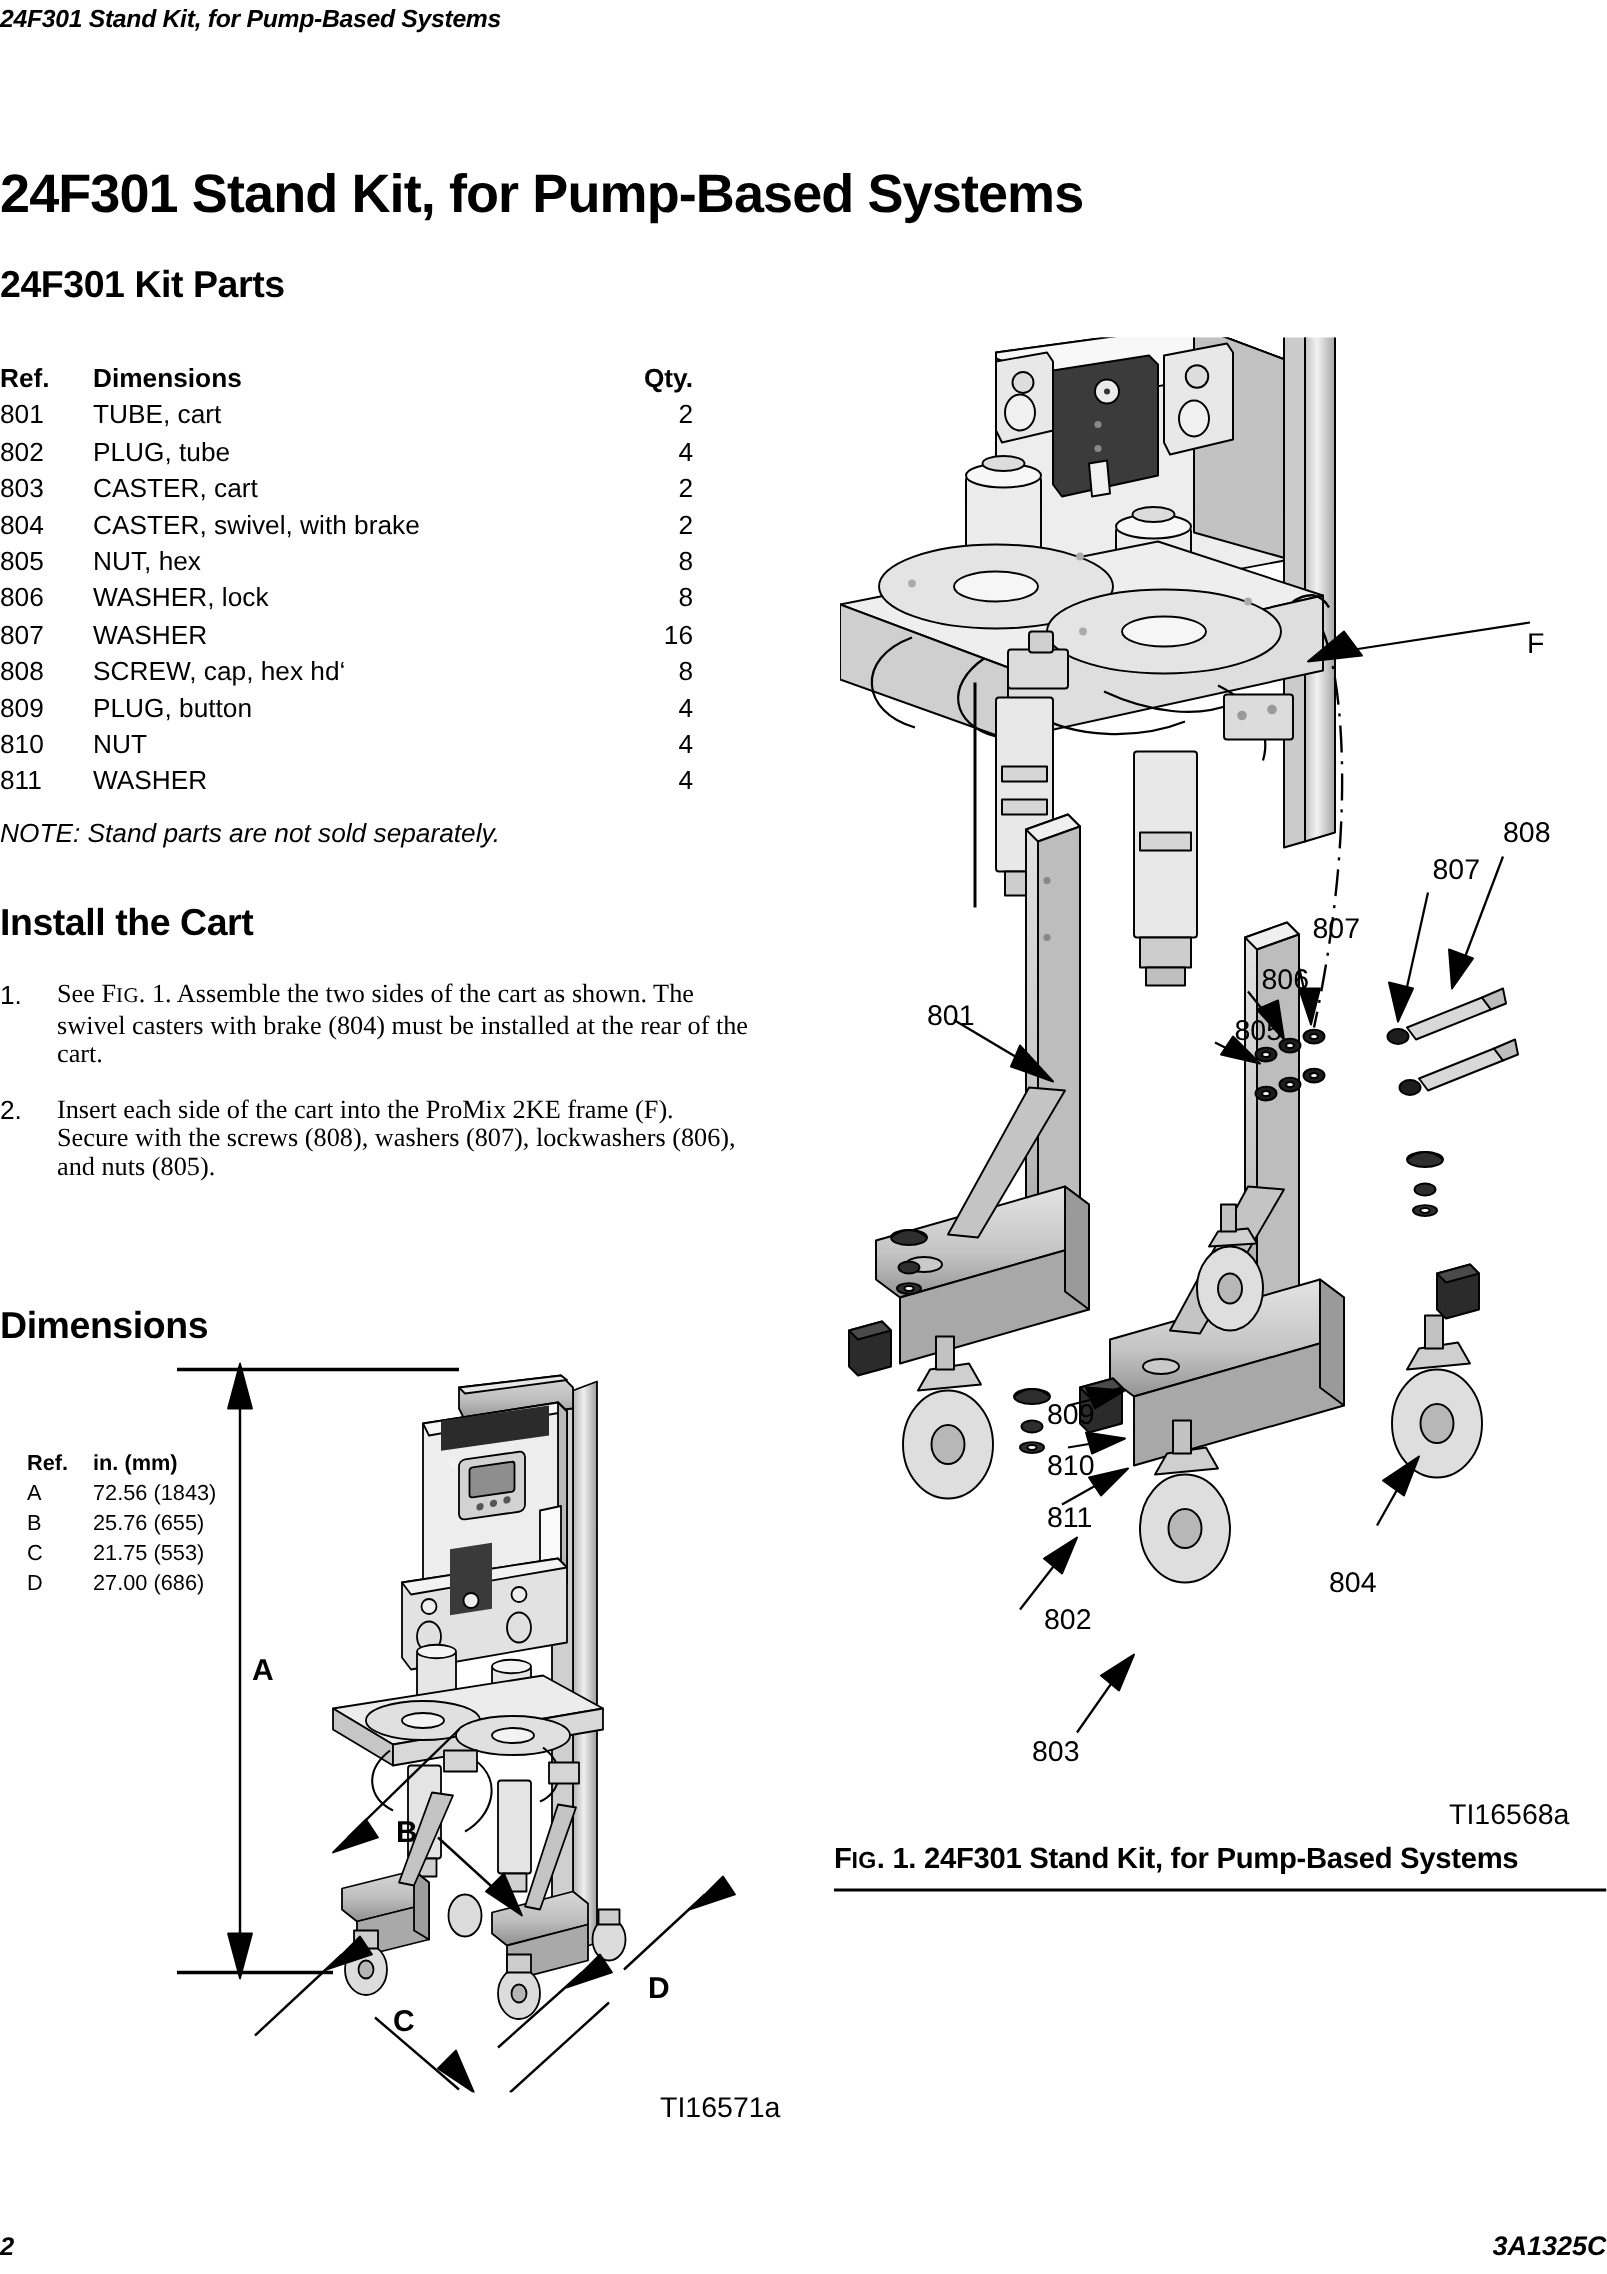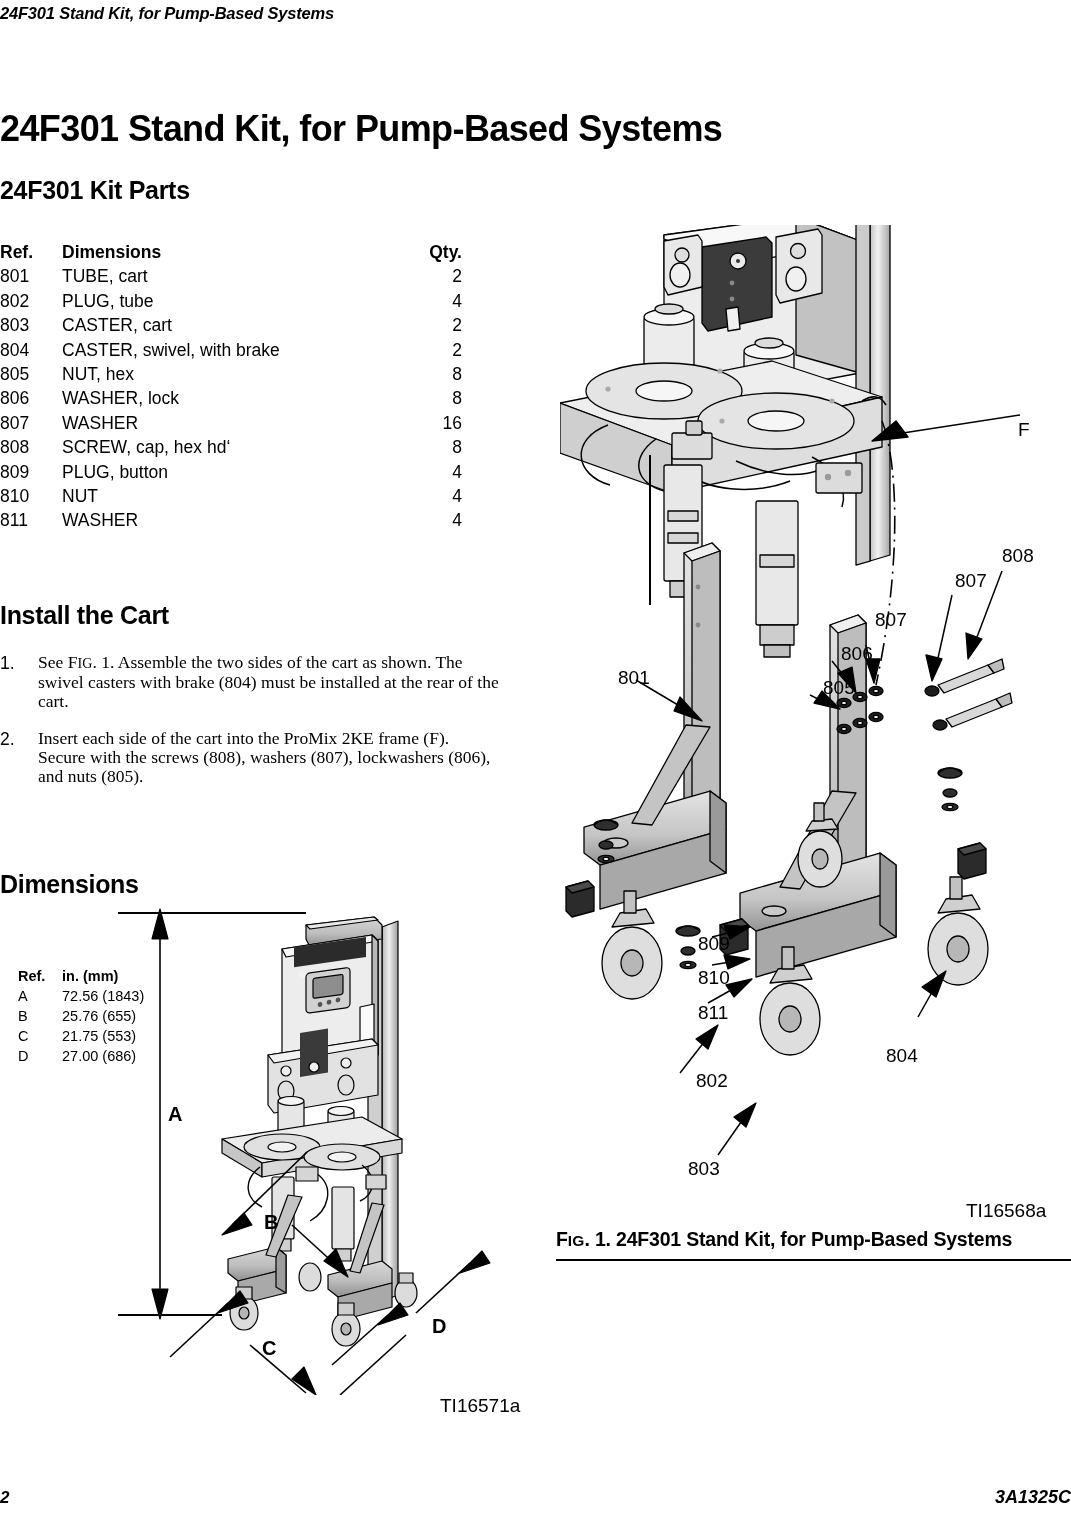--- a/index.html
+++ b/index.html
@@ -272,20 +272,21 @@
           <td class="col-qty">4</td>
         </tr>
         <tr>
           <td class="col-ref">811</td>
           <td class="col-desc">WASHER</td>
           <td class="col-qty">4</td>
         </tr>
       </tbody>
     </table>
 
+    <div class="note">NOTE: Stand parts are not sold separately.</div>
 
     <div class="h2" style="left:0px; top:601px;text-align:right;">Install the Cart</div>
 
     <div class="steps">
       <div class="step">
         <div class="step-num">1.</div>
         <div class="step-body"><span>See </span><span>F</span><span class="smallcap">IG</span><span>. 1. Assemble the two sides of the cart as shown. The swivel casters with brake (804) must be installed at the rear of the cart.</span></div>
       </div>
       <div class="step">
         <div class="step-num">2.</div>

